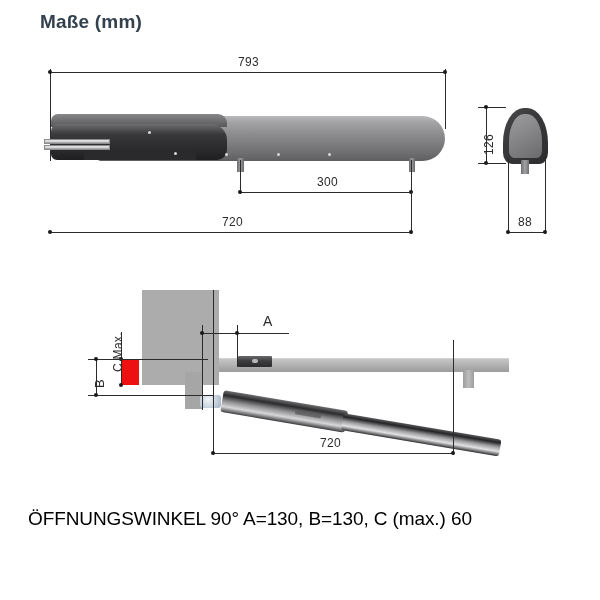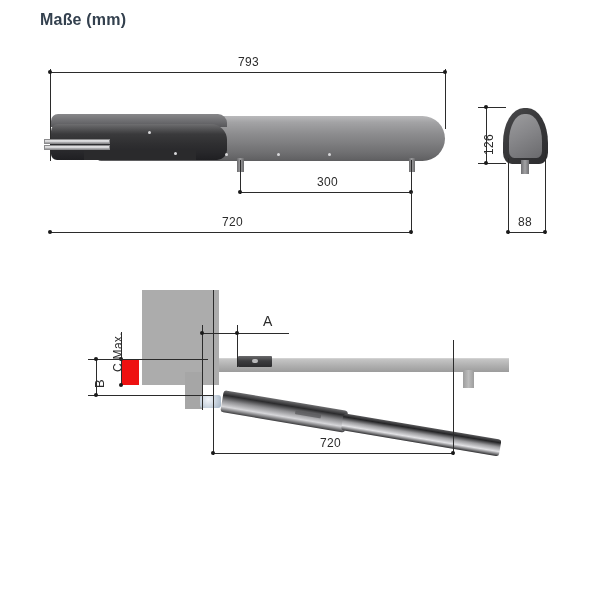--- a/index.html
+++ b/index.html
@@ -22,21 +22,21 @@
     top: 0;
     width: 600px;
     height: 600px;
   }
 
   
   .section-title {
     position: absolute;
     left: 40px;
     top: 11px;
-    font-size: 16px;
+    font-size: 19px;
     font-weight: bold;
     color: #33404e;
     letter-spacing: .2px;
     white-space: nowrap;
   }
 
   
   .dimline {
     position: absolute;
     background: #2b2b2b;
@@ -314,14 +314,15 @@
     <div class="dimtext vert" style="left:92px; top:128px; font-size:13px;">B</div>
 
     <div class="dimline v" style="left:213px; top:30px; height:165px;"></div>
     <div class="dimline v" style="left:453px; top:80px; height:115px;"></div>
     <div class="dimline h" style="left:213px; top:193px; width:241px;"></div>
     <div class="tick-dot" style="left:211px; top:191px;"></div>
     <div class="tick-dot" style="left:451px; top:191px;"></div>
     <div class="dimtext" style="left:320px; top:176px;">720</div>
   </div>
 
+  <div class="caption" id="caption-1">ÖFFNUNGSWINKEL 90° A=130, B=130, C (max.) 60</div>
 
 </div>
 
 </body></html>

